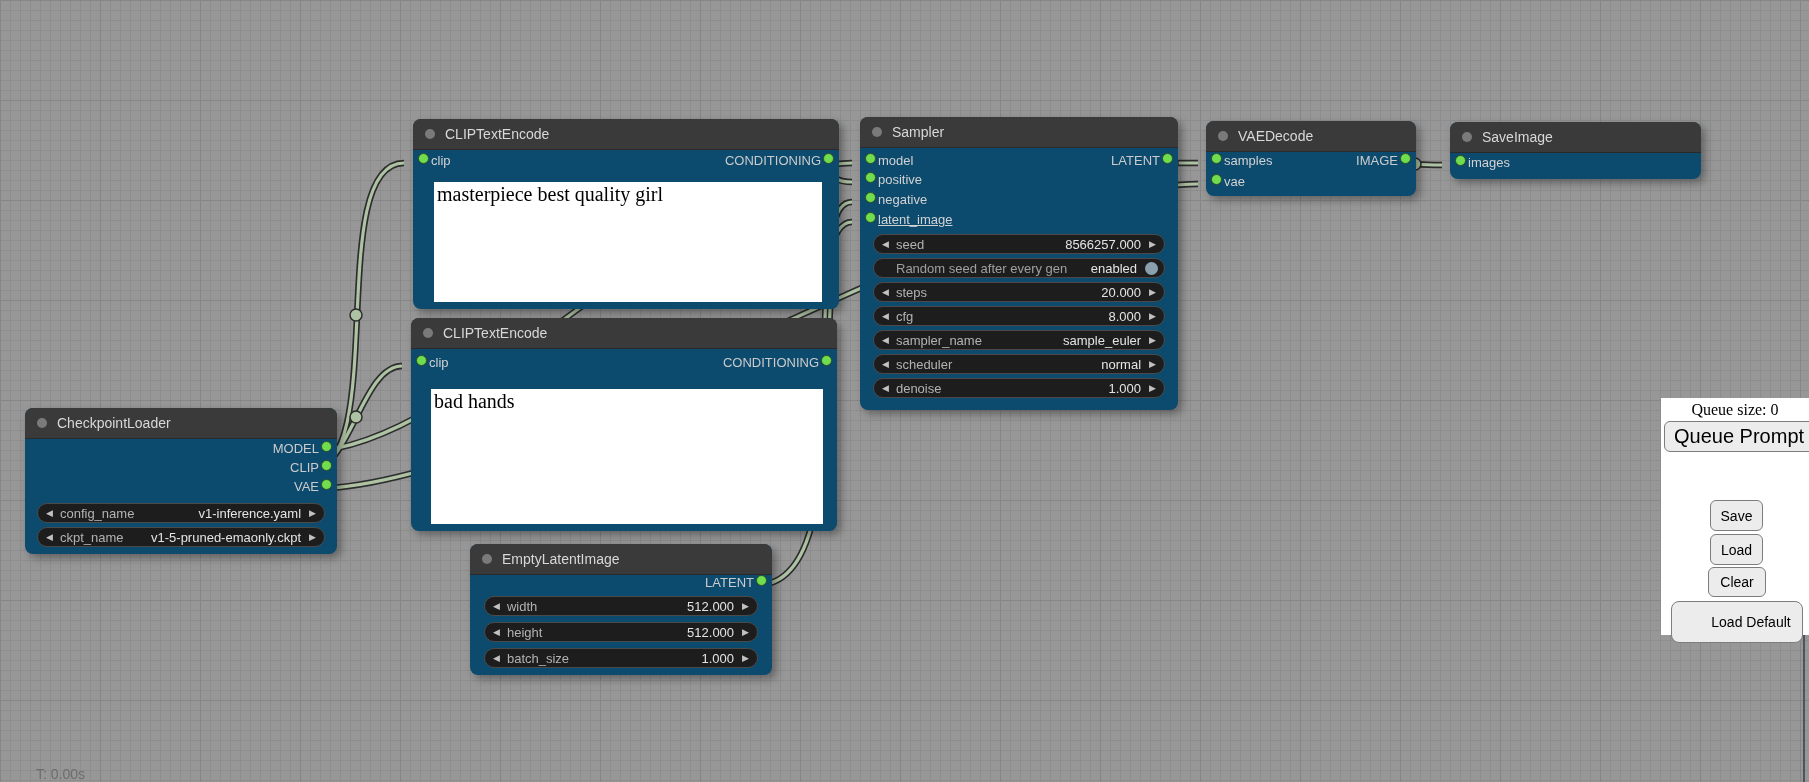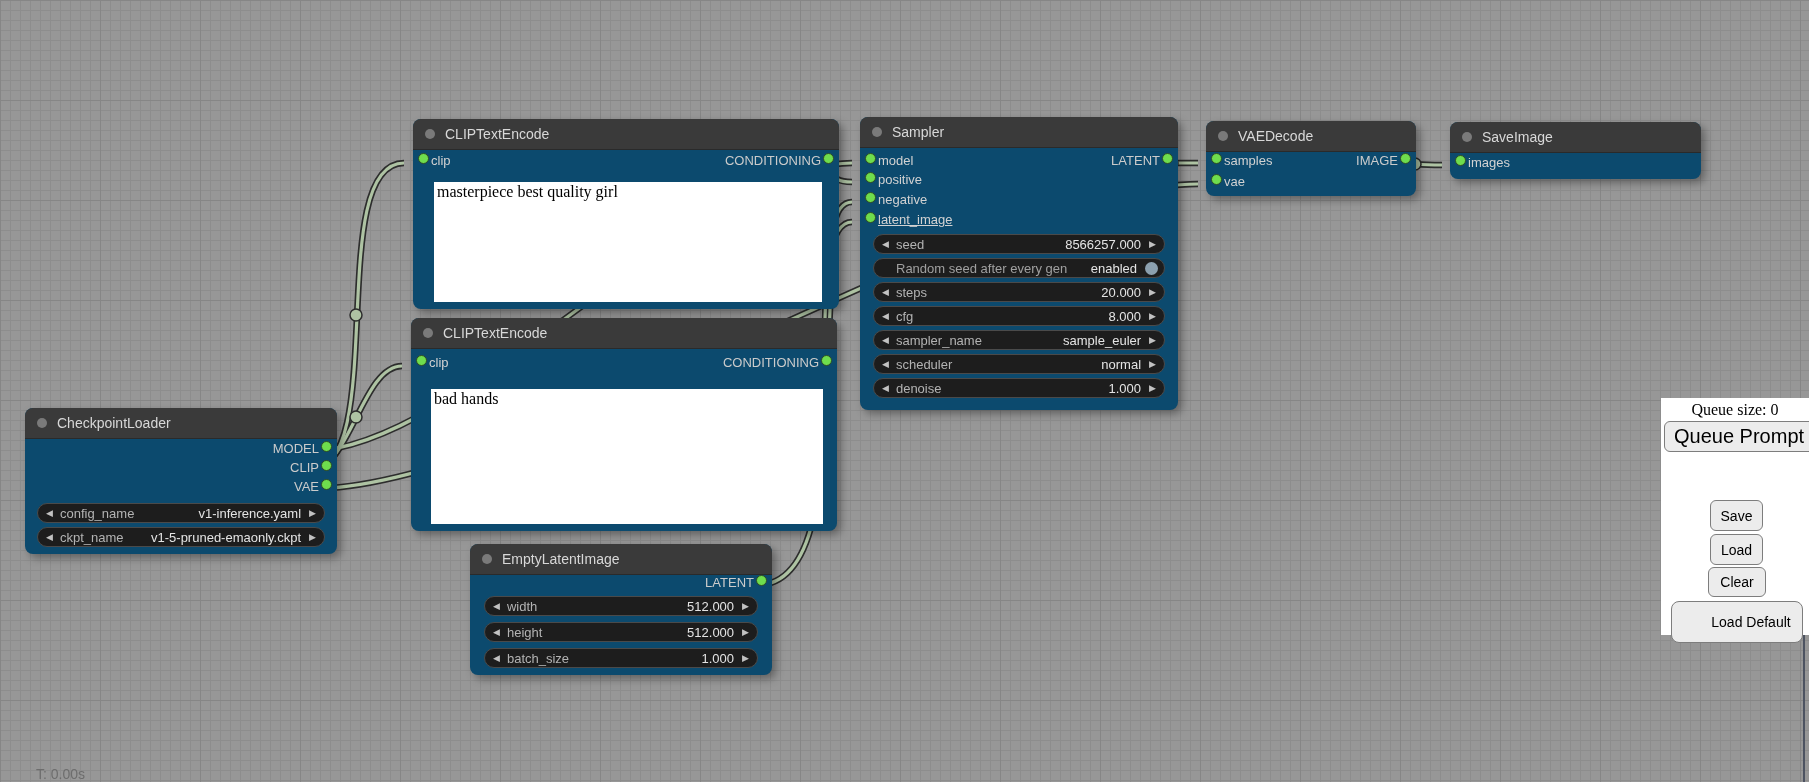--- a/index.html
+++ b/index.html
@@ -27,21 +27,21 @@
   .slot.out{right:5px;color:#cbcbcb;}
   .sdot{width:9px;height:9px;border-radius:50%;background:#6fdd4d;border:1px solid #2e4d25;flex:none;}
   .widget{position:absolute;height:20px;background:#1d1d1d;border:1px solid #4a4a4a;
           border-radius:11px;display:flex;align-items:center;font-size:13px;
           padding:0 8px;box-sizing:border-box;white-space:nowrap;}
   .arrow{font-size:9px;color:#c2c2c2;line-height:1;flex:none;}
   .wlabel{margin-left:7px;color:#b3b3b3;flex:1;text-align:left;overflow:hidden;}
   .wvalue{margin-right:8px;color:#e4e4e4;}
   .toggledot{width:13px;height:13px;border-radius:50%;background:#8ba0af;margin-right:-2px;flex:none;}
   .ta{position:absolute;background:#ffffff;border:none;resize:none;outline:none;
-      font-family:"Liberation Serif",serif;font-size:16px;color:#000;
+      font-family:"Liberation Serif",serif;font-size:20px;color:#000;
       padding:1px 3px;box-sizing:border-box;}
   #menu{position:absolute;left:1661px;top:398px;width:148px;height:237px;
         background:#ffffff;z-index:3;}
   .mbtn{position:absolute;background:#ececec;border:1px solid #7d7d7d;border-radius:6px;
         display:flex;align-items:center;justify-content:center;color:#000;
         font-size:14px;cursor:pointer;box-sizing:border-box;}
   #queue-size{position:absolute;left:0;right:0;top:3px;text-align:center;
         font-family:"Liberation Serif",serif;font-size:16px;color:#000;}
   #stats{position:absolute;left:36px;top:766px;font-size:14px;color:#6d6d6d;z-index:0;}
   #edge-line{position:absolute;left:1803px;top:635px;width:2px;height:147px;background:#4d5361;z-index:0;}

